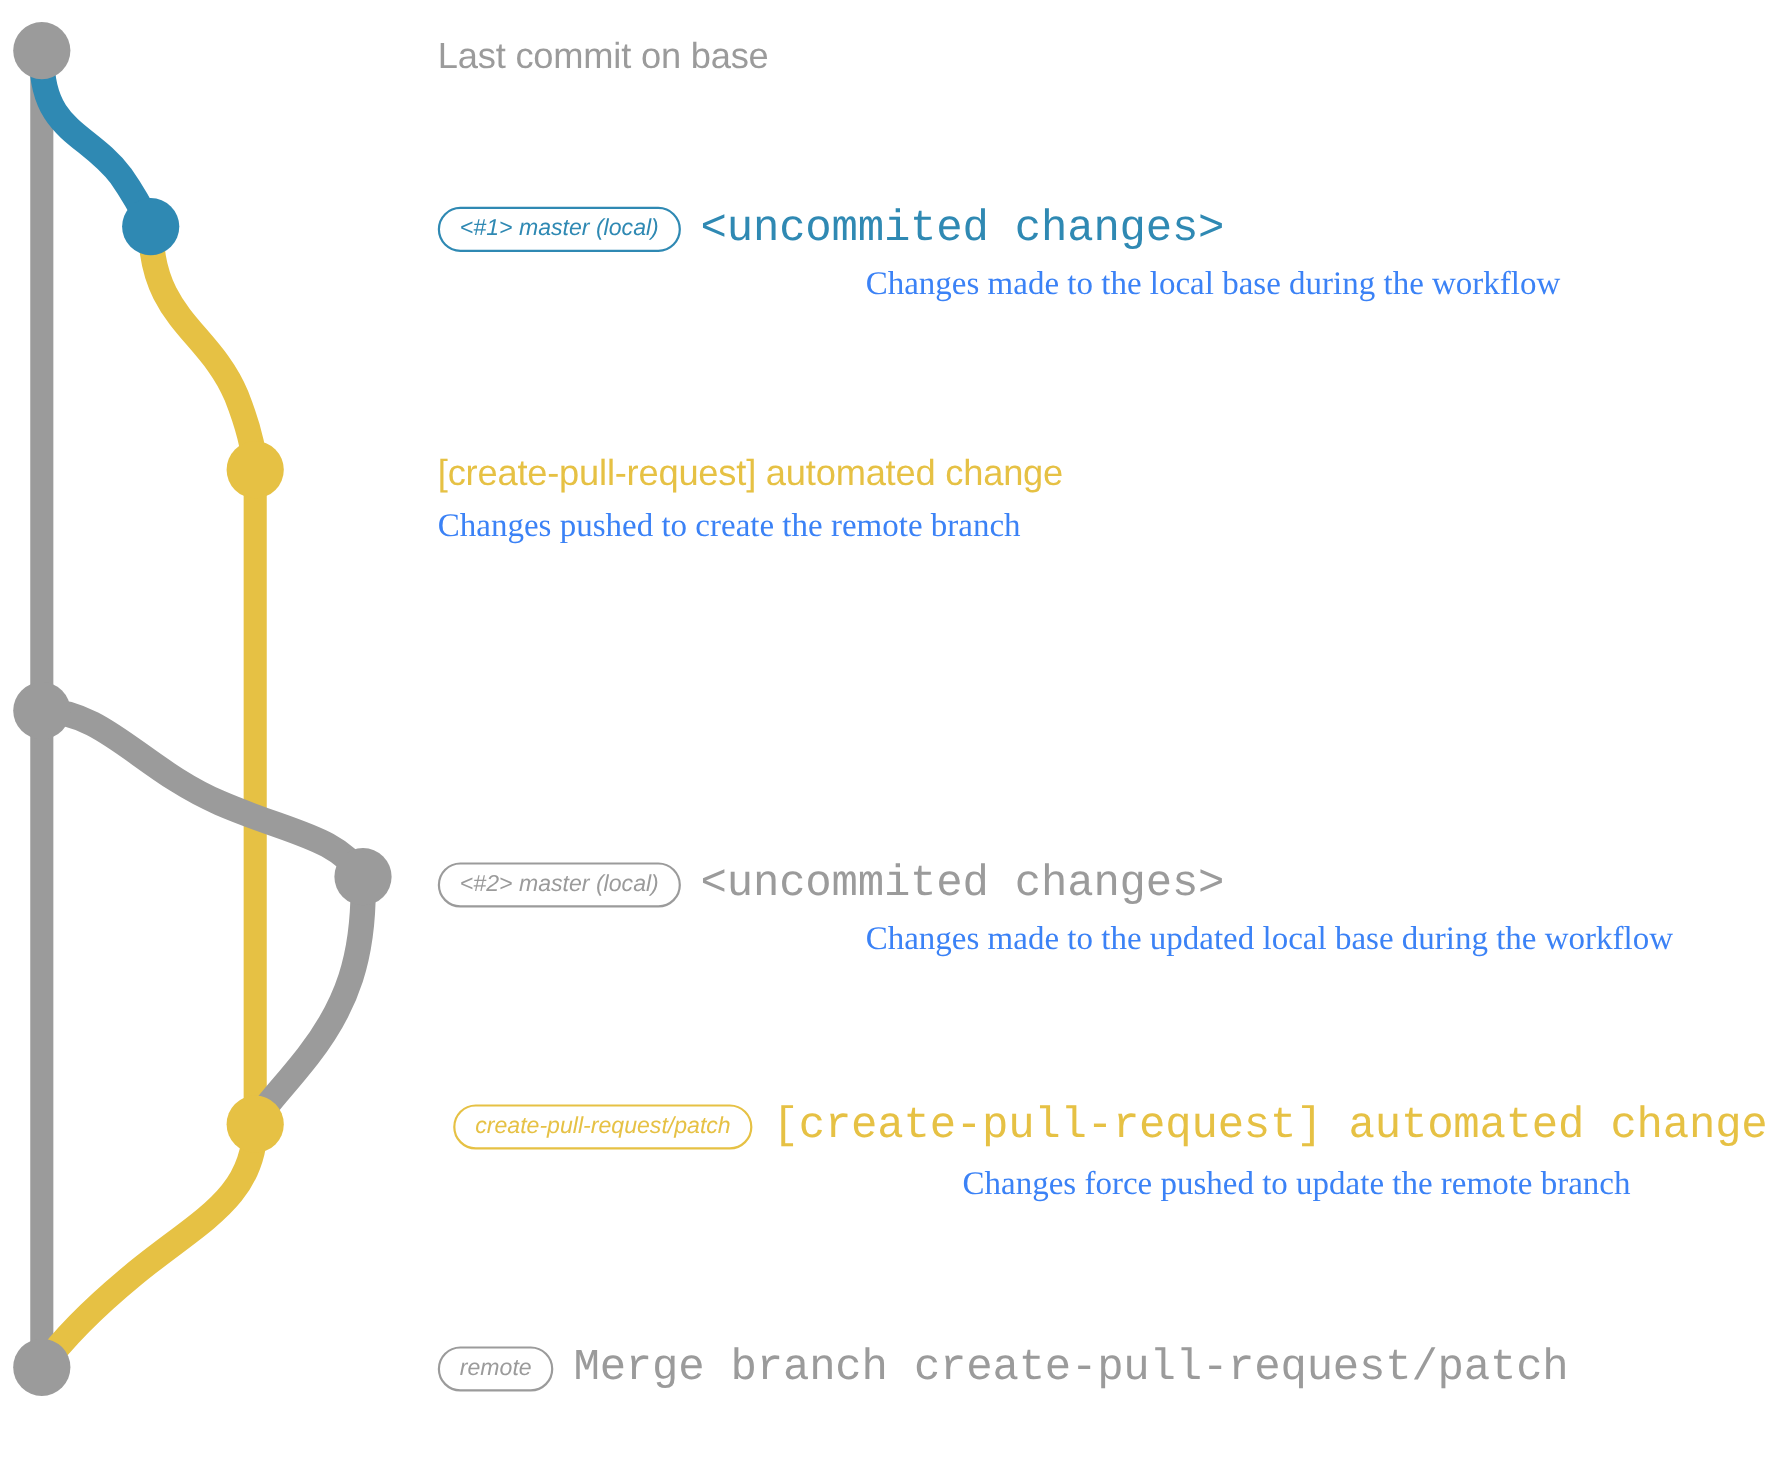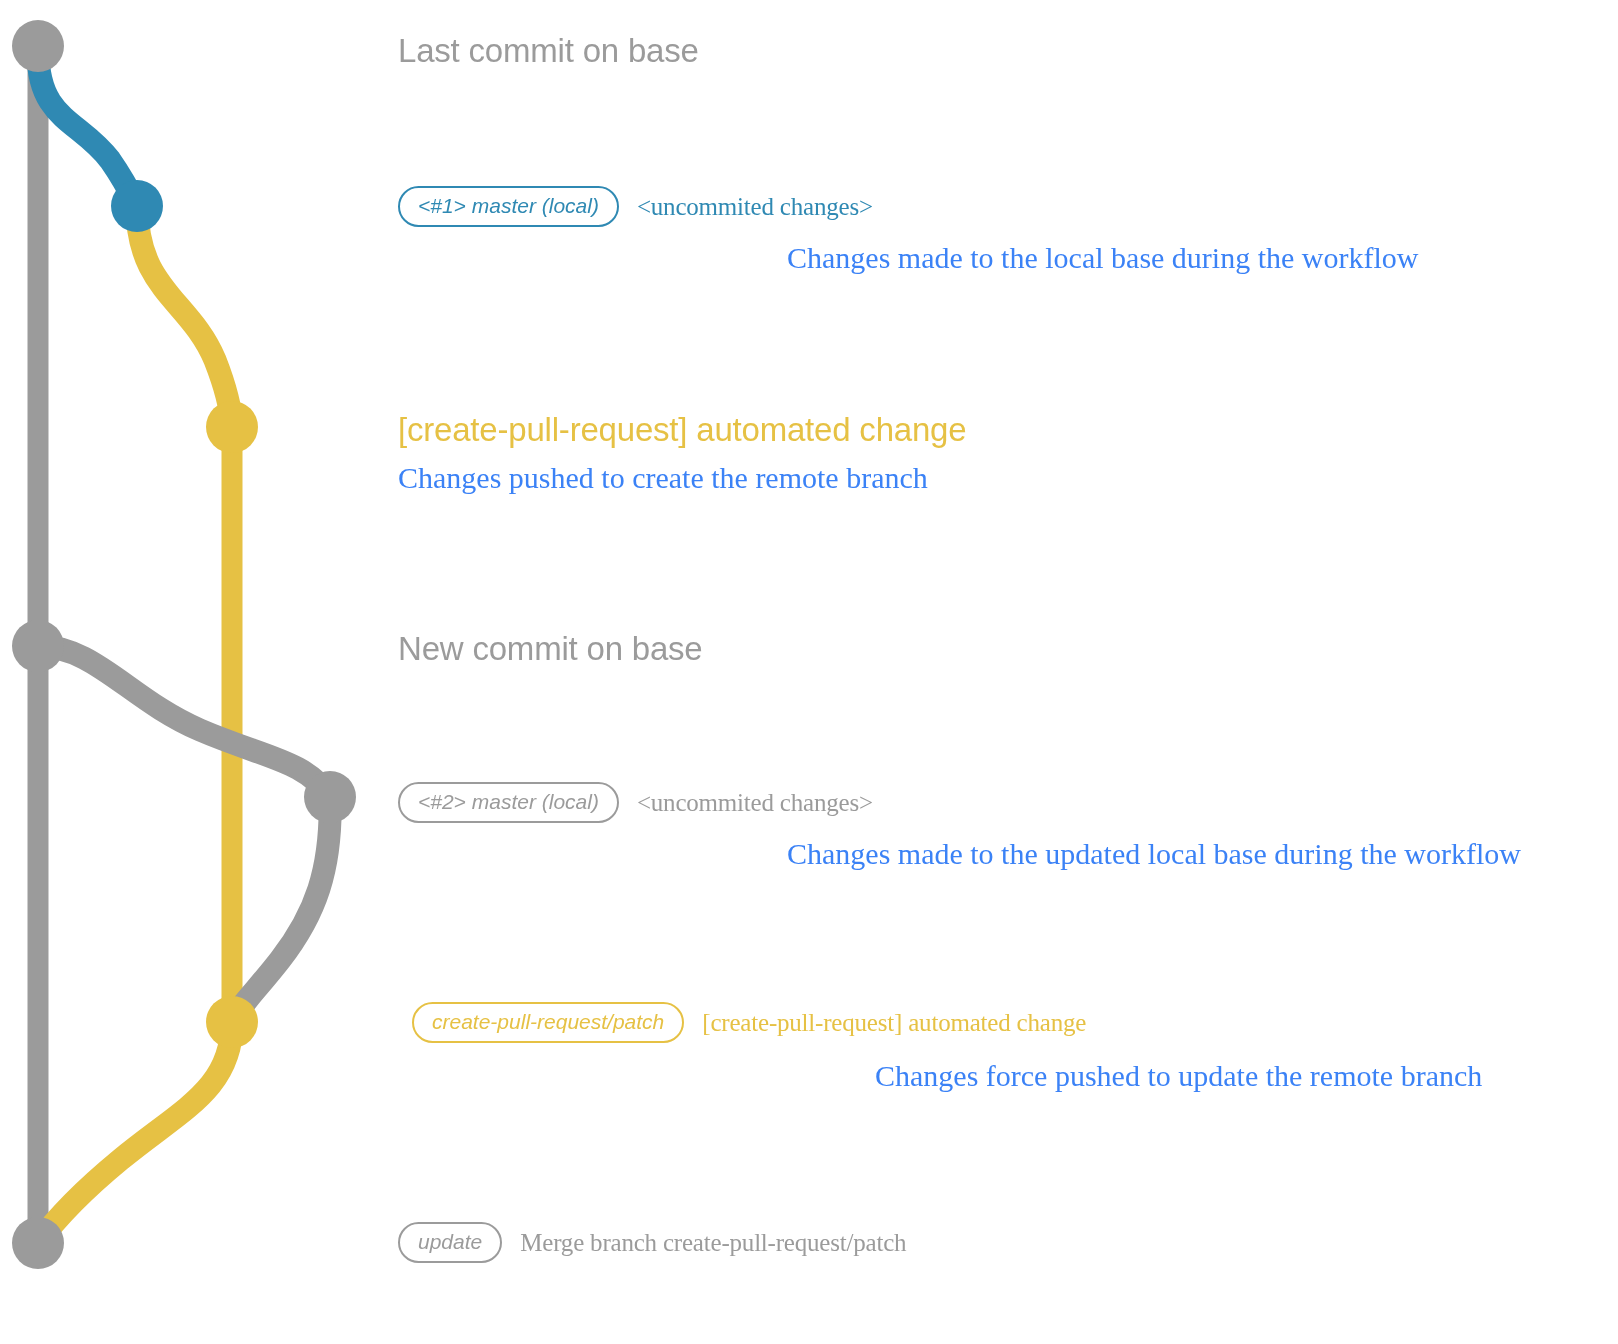--- a/index.html
+++ b/index.html
@@ -50,22 +50,22 @@
     border-radius: 22px;
     padding: 6px 18px 8px 18px;
     font-family: "Liberation Sans", sans-serif;
     font-size: 21px;
     line-height: 1.1;
     background: #ffffff;
     font-style: italic;
   }
 
   .commit-msg {
-    font-family: Liberation Serif, serif;
-    font-size: 25px;
+    font-family: Liberation Mono, monospace;
+    font-size: 40px;
     margin-left: 18px;
     letter-spacing: -0.2px;
   }
 
   .desc {
     position: absolute;
     font-family: "Liberation Serif", serif;
     font-size: 30px;
     color: #3b82f6;
     white-space: nowrap;
@@ -117,34 +117,31 @@
     <span class="badge b-blue">&lt;#1&gt; master (local)</span>
     <span class="commit-msg c-blue">&lt;uncommited changes&gt;</span>
   </div>
   <div class="desc" style="left:787px; top:241px;">Changes made to the local base during the workflow</div>
 
   <div class="row" style="left:398px; top:411px;">
     <span class="plain-title c-yellow">[create-pull-request] automated change</span>
   </div>
   <div class="desc" style="left:398px; top:461px;">Changes pushed to create the remote branch</div>
 
-  <div class="row" style="left:398px; top:630px;">
-    <span class="plain-title c-gray">New commit on base</span>
-  </div>
 
   <div class="row" style="left:398px; top:782px;">
     <span class="badge b-gray">&lt;#2&gt; master (local)</span>
     <span class="commit-msg c-gray">&lt;uncommited changes&gt;</span>
   </div>
   <div class="desc" style="left:787px; top:837px;">Changes made to the updated local base during the workflow</div>
 
   <div class="row" style="left:412px; top:1002px;">
     <span class="badge b-yellow">create-pull-request/patch</span>
     <span class="commit-msg c-yellow">[create-pull-request] automated change</span>
   </div>
   <div class="desc" style="left:875px; top:1059px;">Changes force pushed to update the remote branch</div>
 
   <div class="row" style="left:398px; top:1222px;">
-    <span class="badge b-gray">update</span>
+    <span class="badge b-gray">remote</span>
     <span class="commit-msg c-gray">Merge branch create-pull-request/patch</span>
   </div>
 
 </div>
 
 </body></html>

